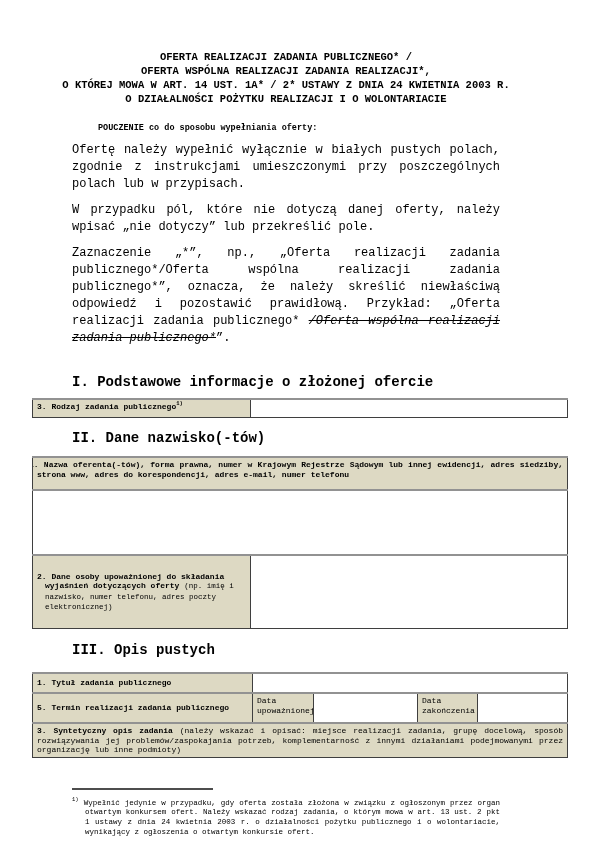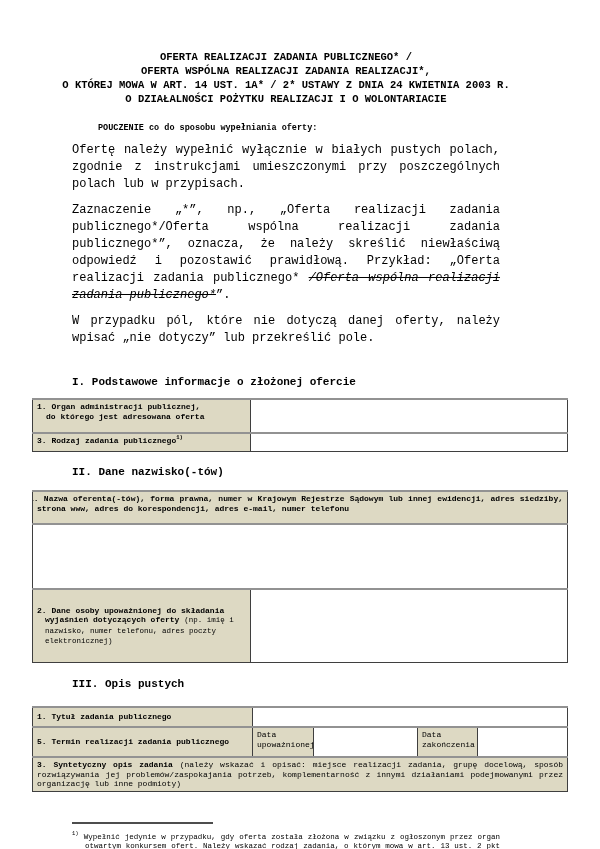--- a/index.html
+++ b/index.html
@@ -9,21 +9,21 @@
   }
   
   .title { padding-top:50px; text-align:center; font-weight:700;
            font-size:10.5px; line-height:14px; }
   
   .pouczenie { margin:0 72px; }
   .pouczenie-heading { margin-top:17px; font-size:8.5px; font-weight:700;padding-left:26px; }
   .pouczenie p { margin:9px 0 0 0; font-size:12px; line-height:17px; text-align:justify; }
   .struck { text-decoration:line-through; font-style:italic; }
   
-  .section-heading { margin-left:72px; font-weight:700; font-size:11px; line-height:10px; }
+  .section-heading { margin-left:72px; font-weight:700; font-size:14px; line-height:10px; }
   .sh1 { margin-top:30px; }
   .sh2 { margin-top:15px; }
   .sh3 { margin-top:16px; }
   
   table.form { border-collapse:collapse; table-layout:fixed;
                margin-left:32px; width:536px;
                border:1.5px solid #3f3f3f; border-top:2.5px solid #929292; }
   table.form td { border:1px solid #3f3f3f; border-top:2px solid #929292;
                   font-size:8px; line-height:9.5px; padding:2px 4px;
                   vertical-align:top; overflow:hidden; }
@@ -53,39 +53,32 @@
   <div class="title">
     <div>OFERTA REALIZACJI ZADANIA PUBLICZNEGO* /</div>
     <div>OFERTA WSPÓLNA REALIZACJI ZADANIA REALIZACJI*,</div>
     <div>O KTÓREJ MOWA W ART. 14 UST. 1A* / 2* USTAWY Z DNIA 24 KWIETNIA 2003 R.</div>
     <div>O DZIAŁALNOŚCI POŻYTKU REALIZACJI I O WOLONTARIACIE</div>
   </div>
 
   <div class="pouczenie">
     <div class="pouczenie-heading">POUCZENIE co do sposobu wypełniania oferty:</div>
     <p>Ofertę należy wypełnić wyłącznie w białych pustych polach, zgodnie z instrukcjami umieszczonymi przy poszczególnych polach lub w przypisach.</p>
+    <p>W przypadku pól, które nie dotyczą danej oferty, należy wpisać „nie dotyczy” lub przekreślić pole.</p>
     <p><span>Zaznaczenie „*”, np., „Oferta realizacji zadania publicznego*/Oferta wspólna realizacji zadania publicznego*”, oznacza, że należy skreślić niewłaściwą odpowiedź i pozostawić prawidłową. Przykład: „Oferta realizacji zadania publicznego* </span><span class="struck">/Oferta wspólna realizacji zadania publicznego*</span><span>”.</span></p>
-    <p>W przypadku pól, które nie dotyczą danej oferty, należy wpisać „nie dotyczy” lub przekreślić pole.</p>
   </div>
 
   <div class="section-heading sh1">I. Podstawowe informacje o złożonej ofercie</div>
 
   <table class="form t1">
     <colgroup>
         <col style="width:218px">
         <col>
       </colgroup>
     <tbody>
-        <tr>
-      <td class="shaded" style="height:28px">
-        <div>1. Organ administracji publicznej,</div>
-        <div class="indent2">do którego jest adresowana oferta</div>
-      </td>
-      <td class="blank"></td>
-    </tr>
     <tr>
       <td class="shaded" style="height:13px"><span>3. Rodzaj zadania publicznego</span><sup class="fn">1)</sup></td>
       <td class="blank"></td>
     </tr>
   </tbody>
     </table>
 
   <div class="section-heading sh2">II. Dane nazwisko(-tów)</div>
 
   <table class="form t2">

